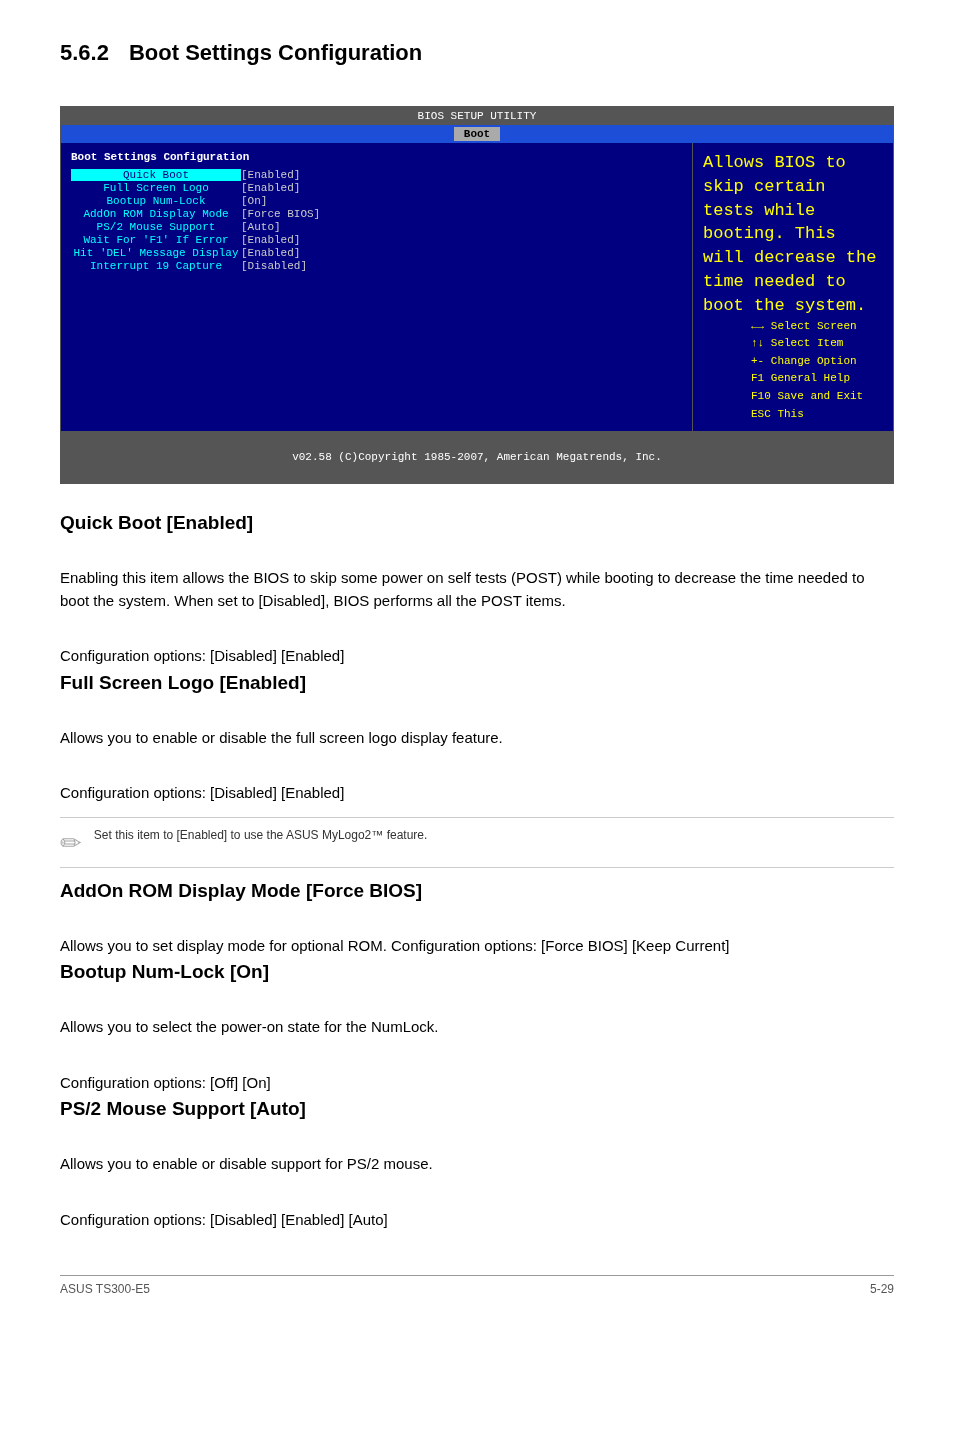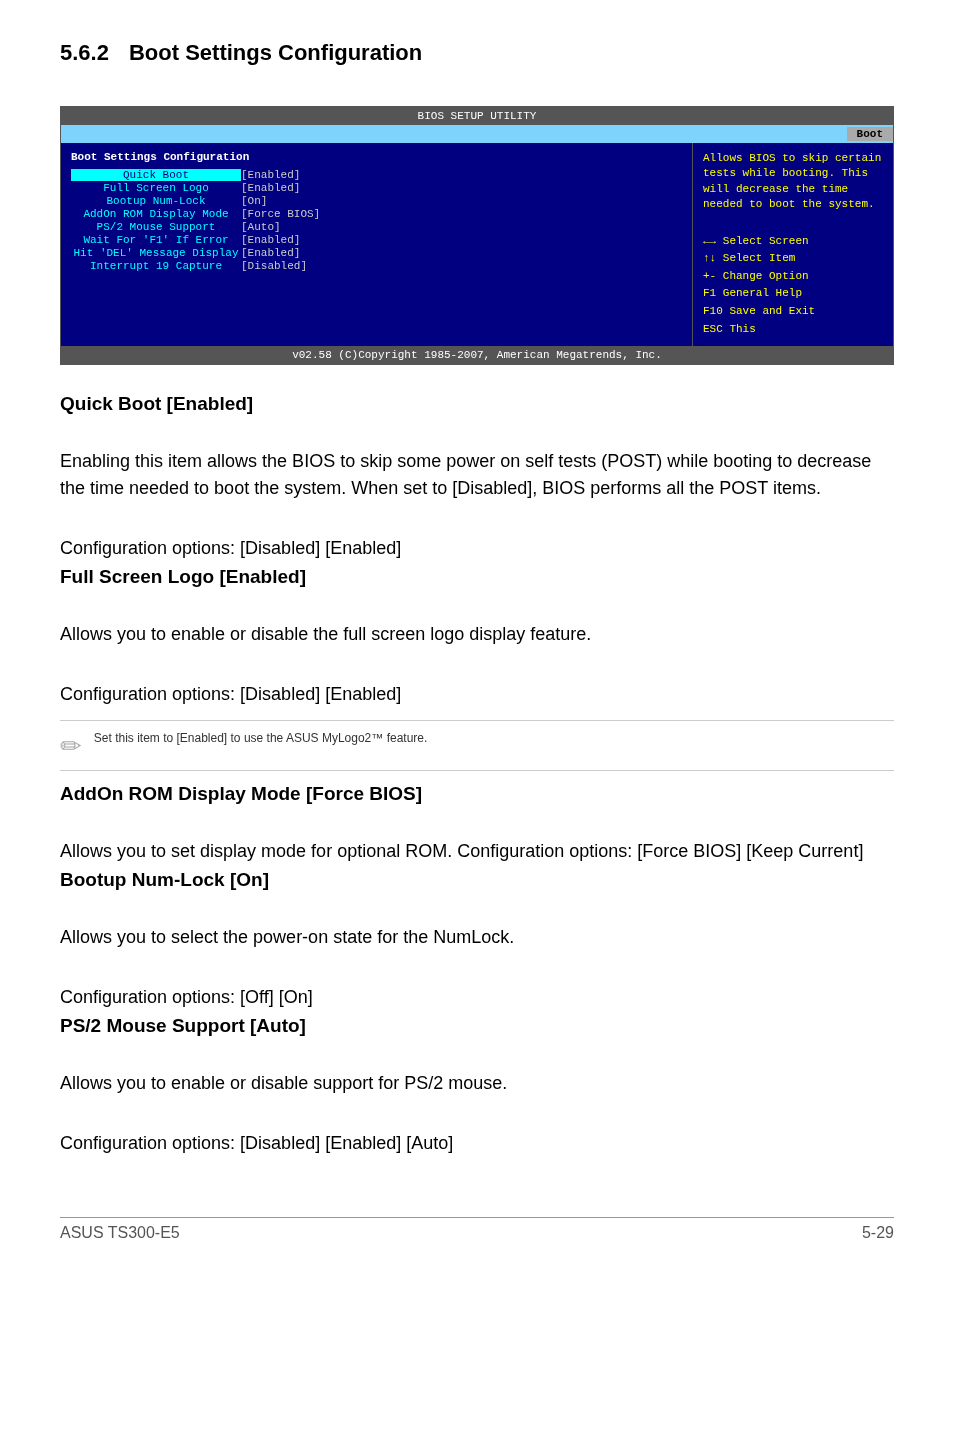--- a/index.html
+++ b/index.html
@@ -31,22 +31,22 @@
 
     .bios-header {
       background: #555;
       color: #fff;
       text-align: center;
       padding: 3px 0;
       font-size: 11px;
     }
 
     .bios-tab-row {
-      background: #7dd3fc;
-      text-align: right;
+      background: #1d4ed8;
+      text-align: center;
       padding: 2px 0;
     }
 
     .bios-tab {
       display: inline-block;
       background: #aaa;
       color: #000;
       padding: 1px 10px;
       font-size: 11px;
       font-weight: bold;
@@ -95,49 +95,49 @@
       text-align: center;
     }
 
     .bios-item-name.selected {
       background: #0ff;
       color: #000080;
     }
 
     .bios-help-text {
       color: #ff0;
-      font-size: 11px;
+      font-size: 17px;
       line-height: 1.4;
-      margin-bottom: 20px;
     }
 
     .bios-keys {
       color: #ff0;
       font-size: 11px;
       line-height: 1.6;
+      margin-left: 48px;
     }
 
     .bios-footer {
       background: #555;
       color: #fff;
       text-align: center;
-      padding: 3px 0;
+      padding: 20px 0;
       font-size: 11px;
     }
 
     
     .section-heading {
       font-size: 19px;
       font-weight: bold;
       margin-bottom: 8px;
       margin-top: 4px;
     }
 
     .section-body {
-      font-size: 18px;
+      font-size: 15px;
       line-height: 1.5;
       margin-bottom: 4px;
       margin-top: 33px;
     }
 
     .note-box {
       border-top: 1px solid #ccc;
       border-bottom: 1px solid #ccc;
       display: flex;
       align-items: flex-start;
@@ -154,25 +154,25 @@
     }
 
     .note-text {
       font-size: 12px;
       color: #333;
       line-height: 1.5;
     }
 
     .page-footer {
       border-top: 1px solid #999;
-      margin-top: 60px;
+      margin-top: 44px;
       padding-top: 6px;
       display: flex;
       justify-content: space-between;
-      font-size: 16px;
+      font-size: 12px;
       color: #555;
     }
   </style>
 </head>
 <body>
 
 <div style="display:flex; align-items:flex-start; gap:20px; margin-bottom:20px;">
   <span class="page-title">5.6.2</span>
   <span class="page-title">Boot Settings Configuration</span>
 </div>

